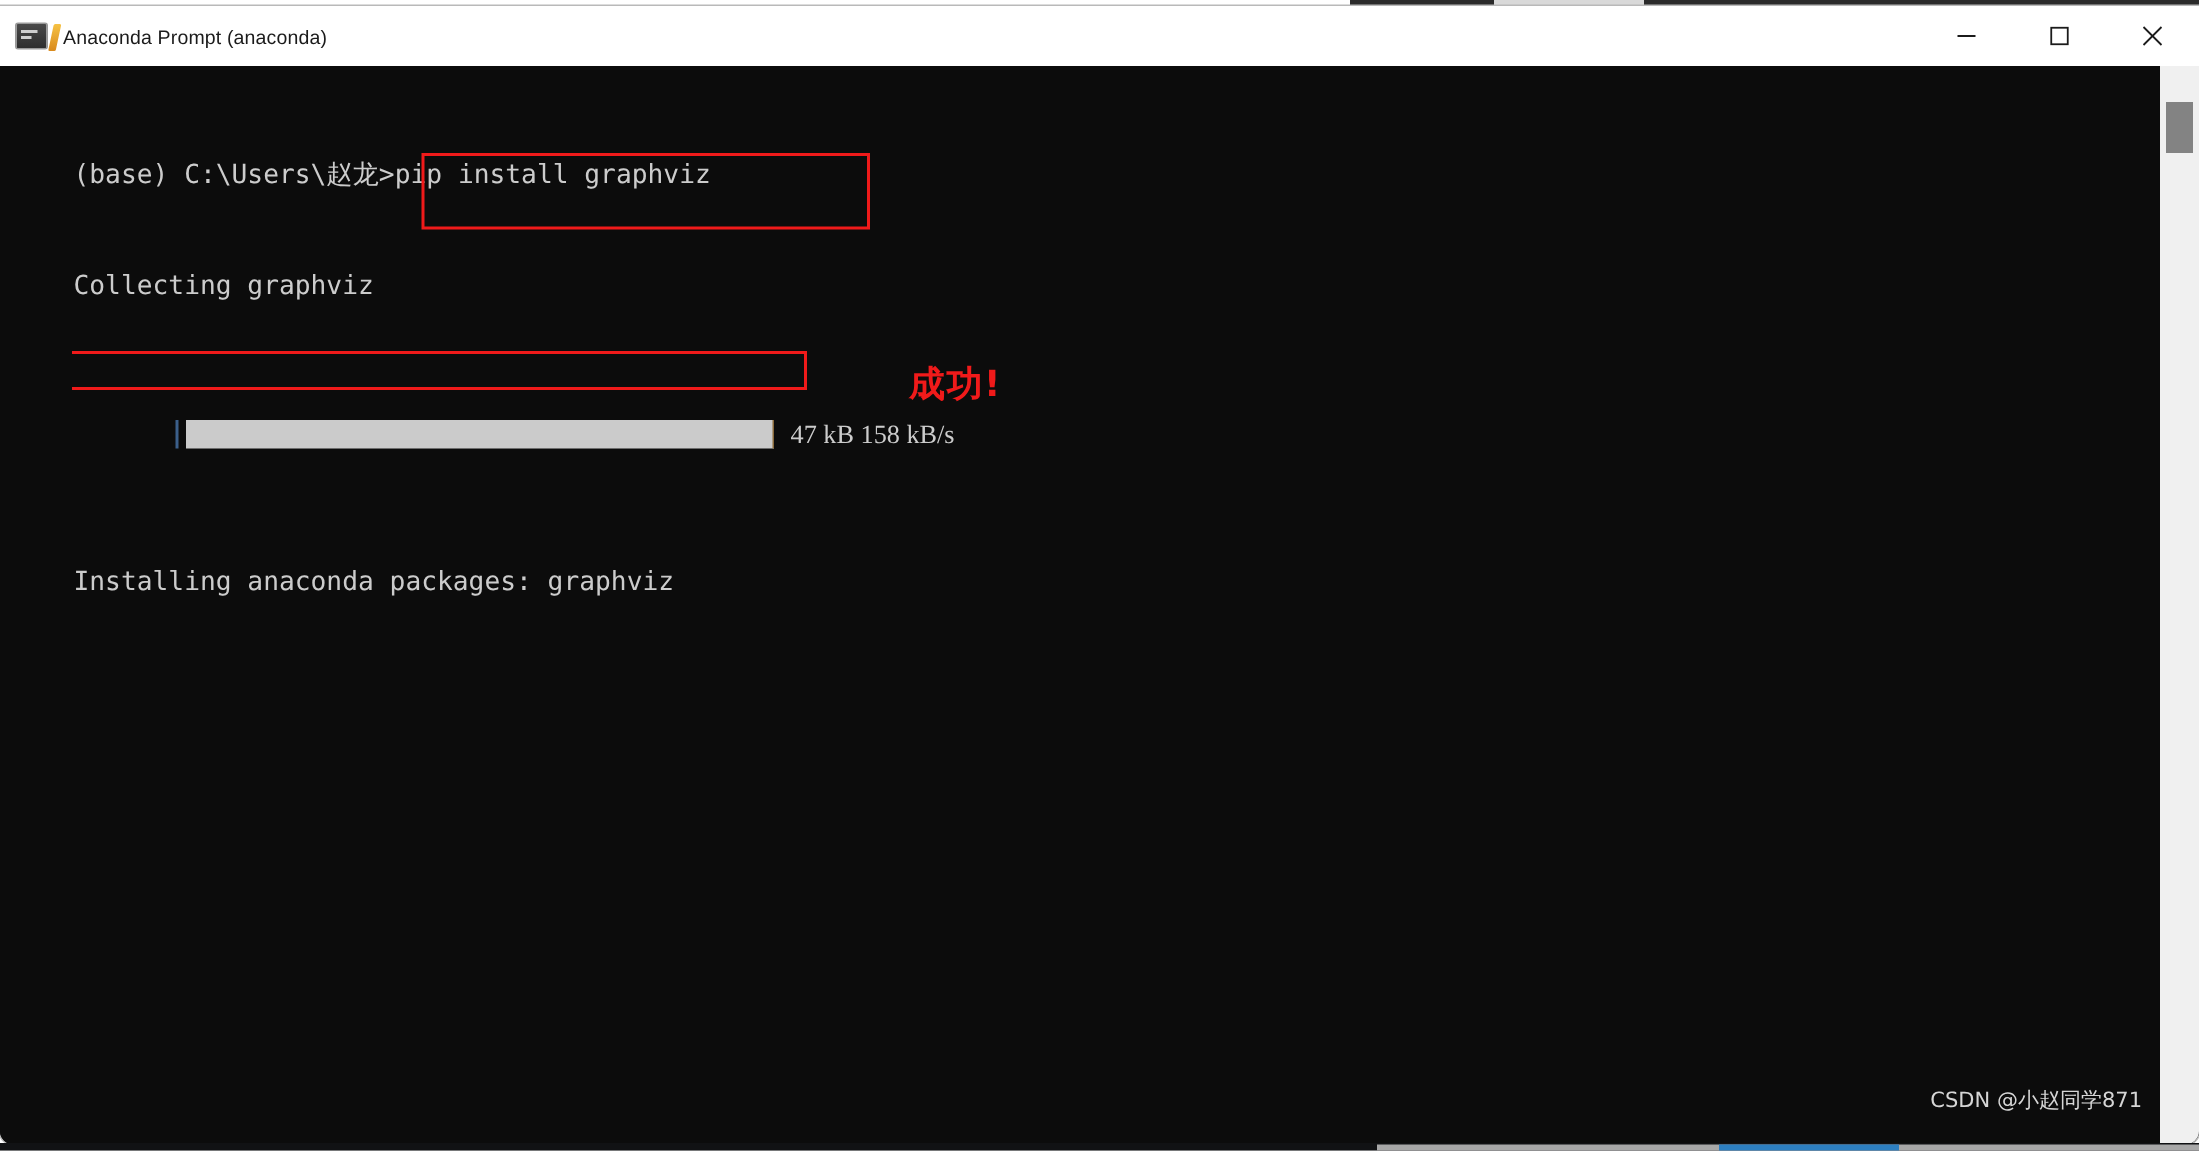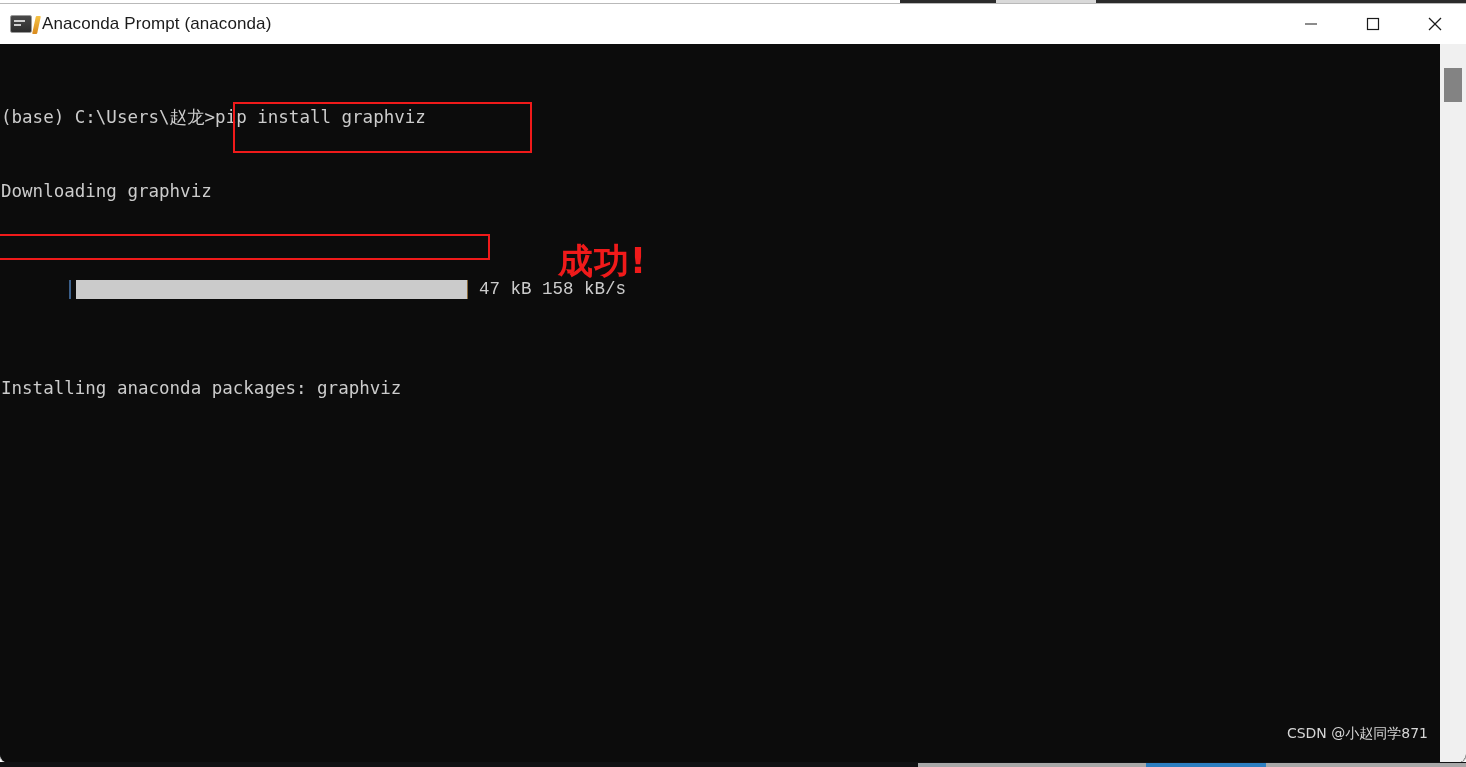--- a/index.html
+++ b/index.html
@@ -73,21 +73,21 @@
     width:7px; height:2px; background:#cfcfcf;
   }
   #icon-accent{
     position:absolute; right:-8px; top:0px;
     width:5px; height:18px;
     background:linear-gradient(#f6c244,#d98a1d);
     transform:skewX(-12deg);
     border-radius:1px;
   }
   #window-title{
-    font-size:17px; color:#1b1b1b;
+    font-size:13px; color:#1b1b1b;
     white-space:nowrap; letter-spacing:.1px;
   }
   #window-controls{ display:flex; height:40px; flex:0 0 auto; }
   .wc{
     width:62px; height:40px;
     display:flex; align-items:center; justify-content:center;
     background:transparent; border:none; cursor:default;
   }
   .wc svg{ display:block; }
 
@@ -96,37 +96,38 @@
     position:relative;
     width:100%; height:719px;
     background:#0c0c0c;
     display:flex;
   }
   #console{
     position:relative;
     flex:1 1 auto;
     overflow:hidden;
     padding:12px 0 0 0;
+    margin-left:48px;
   }
   #console-text{
     font-family:"DejaVu Sans Mono","Liberation Mono",monospace;
     font-size:17.5px;
     line-height:24.6px;
     color:#cccccc;
     white-space:pre;
     padding-left:1px;
     letter-spacing:0px;
   }
   .line{ height:24.6px; }
 
   
   .pb-row{
     position:relative;
     height:24.6px;
-    font-family:Liberation Mono, monospace;
+    font-family:Liberation Serif, serif;
     font-size:17.5px;
     line-height:24.6px;
     color:#cccccc;
     white-space:pre;
   }
   .pb-bracket{
     position:absolute; left:68px; top:3px;
     width:2px; height:19px; background:#3b5f8a;
   }
   .pb-fill{
@@ -155,21 +156,21 @@
   .redbox{
     position:absolute;
     border:2px solid #f01a1a;
     pointer-events:none;
   }
   #redbox-cmd{ left:233px; top:58px; width:299px; height:51px; }
   #redbox-success{ left:-2px; top:190px; width:492px; height:26px; }
   #annot-success{
     position:absolute; left:558px; top:200px;
     font-family:"DejaVu Sans","Liberation Sans",sans-serif;
-    font-size:35px; font-weight:700; color:#f01a1a;
+    font-size:24px; font-weight:700; color:#f01a1a;
     letter-spacing:1px; line-height:1;
   }
 
   
   #watermark{
     position:absolute; right:12px; bottom:20px;
     font-family:"DejaVu Sans","Liberation Sans",sans-serif;
     font-size:14px; color:#d6d6d6;
     white-space:nowrap;
   }
@@ -210,21 +211,21 @@
           </svg>
         </div>
       </div>
     </div>
 
     <div id="terminal">
 
       <div id="console">
         <div id="console-text">
           <div class="line">(base) C:\Users\赵龙&gt;pip install graphviz</div>
-          <div class="line">Downloading graphviz</div>
+          <div class="line">Collecting graphviz</div>
 
           <div class="pb-row">
             <span class="pb-bracket"></span>
             <span class="pb-fill"></span>
             <span class="pb-stats">47 kB 158 kB/s</span>
           </div>
 
           <div class="line">Installing anaconda packages: graphviz</div>
           <div class="line"></div>
         </div>

